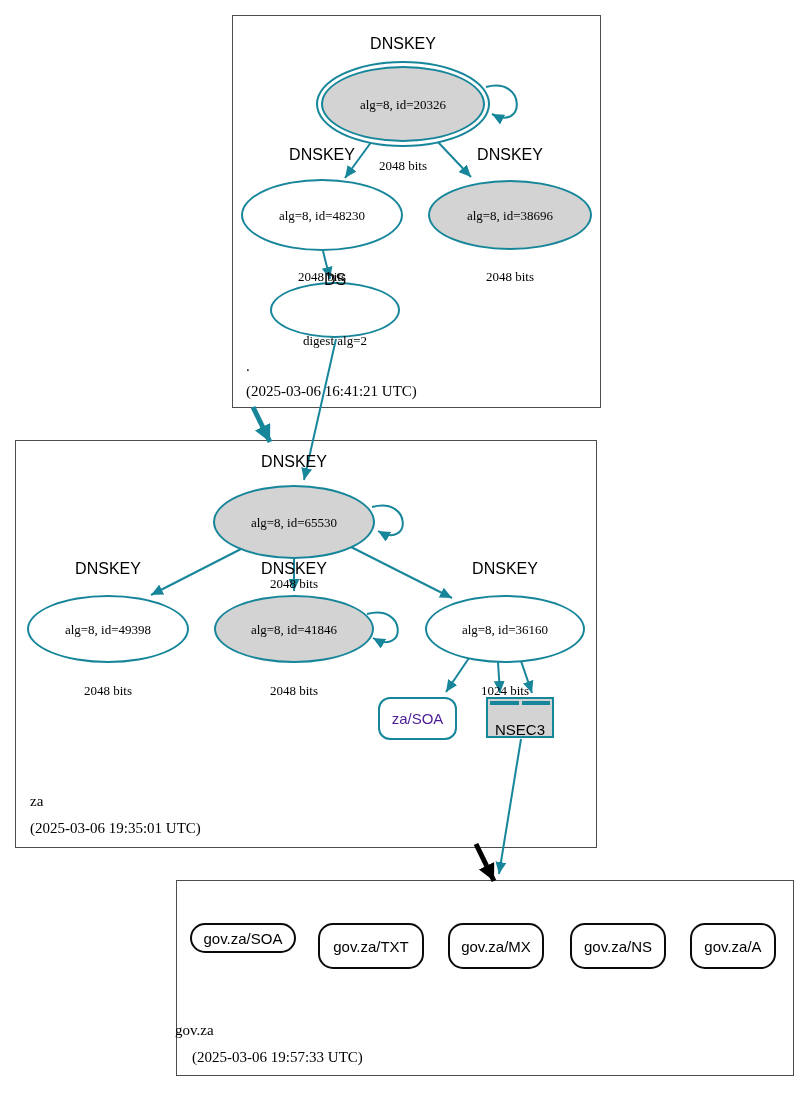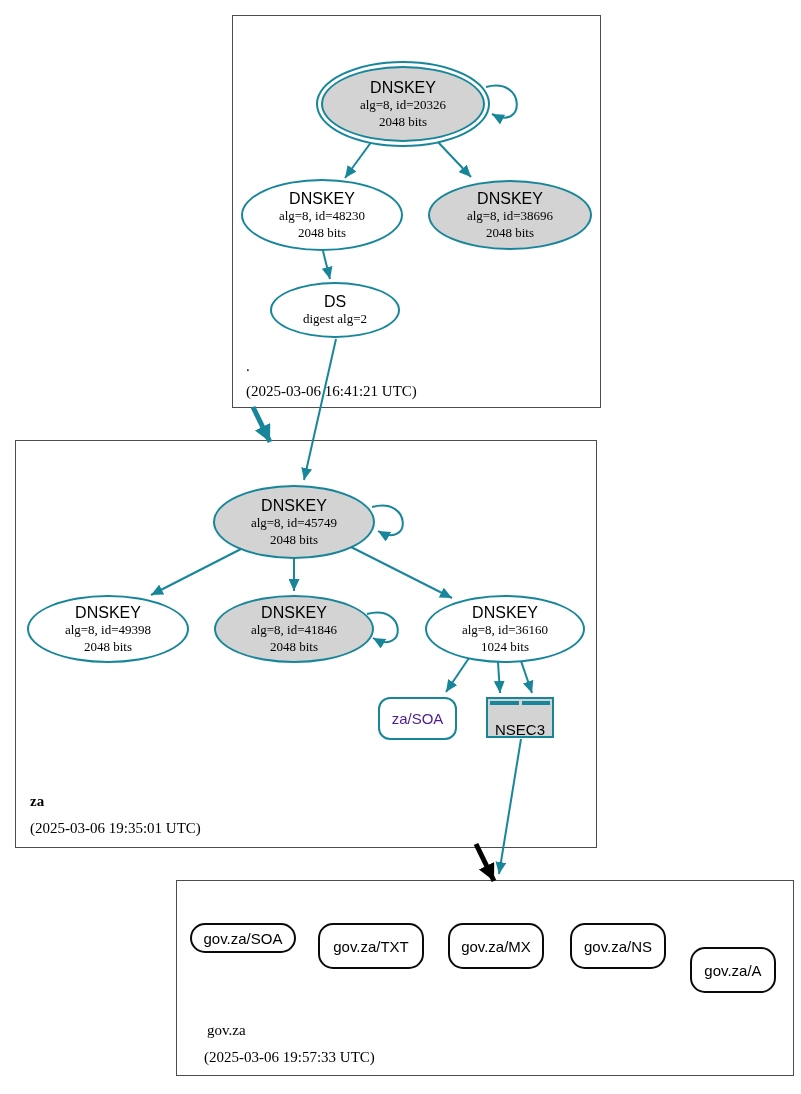--- a/index.html
+++ b/index.html
@@ -9,21 +9,21 @@
   }
   html,body{margin:0;padding:0;background:#fff;}
   #canvas{position:relative;width:801px;height:1094px;background:#fff;overflow:hidden;
           font-family:"Liberation Sans",sans-serif;}
   .zonebox{position:absolute;border:1px solid var(--boxborder);background:transparent;box-sizing:border-box;}
   .zonelabel{position:absolute;font:15px "Liberation Serif",serif;color:#000;white-space:nowrap;}
   .zonets{position:absolute;font:15px "Liberation Serif",serif;color:#000;white-space:nowrap;}
   svg#edges{position:absolute;left:0;top:0;pointer-events:none;}
   .ellipse{position:absolute;box-sizing:border-box;border:2px solid var(--teal);border-radius:50%;
            background:#fff;display:flex;flex-direction:column;align-items:center;justify-content:center;
-           text-align:center;}
+           text-align:center;gap:44px;}
   .ellipse.gray{background:var(--grayfill);}
   .double{position:absolute;box-sizing:border-box;border:2px solid var(--teal);border-radius:50%;
           background:#fff;padding:3px;}
   .double .ellipse{position:relative;width:100%;height:100%;left:0;top:0;}
   .ntitle{font:16px "Liberation Sans",sans-serif;color:#000;line-height:1.2;}
   .ndetail{font:13px "Liberation Serif",serif;color:#000;line-height:1.25;}
   .rrbox{position:absolute;box-sizing:border-box;border:2px solid var(--teal);border-radius:12px;
          background:#fff;display:flex;align-items:center;justify-content:center;
          font:15px "Liberation Sans",sans-serif;color:#4c1d95;}
   .govnode{position:absolute;box-sizing:border-box;border:2px solid #0a0a0a;border-radius:15px;
@@ -41,25 +41,25 @@
 
 <div id="canvas">
 
   <div class="zonebox" style="left:232px;top:15px;width:369px;height:393px;"></div>
   <div class="zonebox" style="left:15px;top:440px;width:582px;height:408px;"></div>
   <div class="zonebox" style="left:176px;top:880px;width:618px;height:196px;"></div>
 
   <div class="zonelabel" style="left:246px;top:358px;">.</div>
   <div class="zonets" style="left:246px;top:383px;">(2025-03-06 16:41:21 UTC)</div>
 
-  <div class="zonelabel" style="left:30px;top:793px;font-weight:bold;">za</div>
+  <div class="zonelabel" style="left:30px;top:793px;">za</div>
   <div class="zonets" style="left:30px;top:820px;">(2025-03-06 19:35:01 UTC)</div>
 
-  <div class="zonelabel" style="left:207px;top:1022px;">gov.za</div>
-  <div class="zonets" style="left:204px;top:1049px;">(2025-03-06 19:57:33 UTC)</div>
+  <div class="zonelabel" style="left:175px;top:1022px;">gov.za</div>
+  <div class="zonets" style="left:192px;top:1049px;">(2025-03-06 19:57:33 UTC)</div>
 
   <svg id="edges" width="801" height="1094" viewBox="0 0 801 1094">
     <defs>
       <marker id="mT" markerUnits="userSpaceOnUse" markerWidth="13" markerHeight="11" refX="12" refY="5.5" orient="auto">
         <path d="M0,0 L12,5.5 L0,11 Z" fill="#17869a"></path>
       </marker>
       <marker id="mTbig" markerUnits="userSpaceOnUse" markerWidth="19" markerHeight="18" refX="17" refY="8.5" orient="auto">
         <path d="M0,0 L17,8.5 L0,17 Z" fill="#17869a"></path>
       </marker>
       <marker id="mKbig" markerUnits="userSpaceOnUse" markerWidth="19" markerHeight="18" refX="17" refY="8.5" orient="auto">
@@ -108,21 +108,21 @@
     <div class="ndetail">2048 bits</div>
   </div>
 
   <div class="ellipse" style="left:270px;top:282px;width:130px;height:56px;">
     <div class="ntitle">DS</div>
     <div class="ndetail">digest alg=2</div>
   </div>
 
   <div class="ellipse gray" style="left:213px;top:485px;width:162px;height:74px;">
     <div class="ntitle">DNSKEY</div>
-    <div class="ndetail">alg=8, id=45749</div>
+    <div class="ndetail">alg=8, id=65530</div>
     <div class="ndetail">2048 bits</div>
   </div>
 
   <div class="ellipse" style="left:27px;top:595px;width:162px;height:68px;">
     <div class="ntitle">DNSKEY</div>
     <div class="ndetail">alg=8, id=49398</div>
     <div class="ndetail">2048 bits</div>
   </div>
 
   <div class="ellipse gray" style="left:214px;top:595px;width:160px;height:68px;">
@@ -154,17 +154,17 @@
   </div>
   <div class="govnode" style="left:318px;top:923px;width:106px;height:46px;justify-content:center;">
     <span>gov.za/TXT</span>
   </div>
   <div class="govnode" style="left:448px;top:923px;width:96px;height:46px;">
     <span>gov.za/MX</span>
   </div>
   <div class="govnode" style="left:570px;top:923px;width:96px;height:46px;align-items:center;">
     <span>gov.za/NS</span>
   </div>
-  <div class="govnode" style="left:690px;top:923px;width:86px;height:46px;margin-top:24px;">
+  <div class="govnode" style="left:690px;top:923px;width:86px;height:46px;">
     <span>gov.za/A</span>
   </div>
 
 </div>
 
 </body></html>

